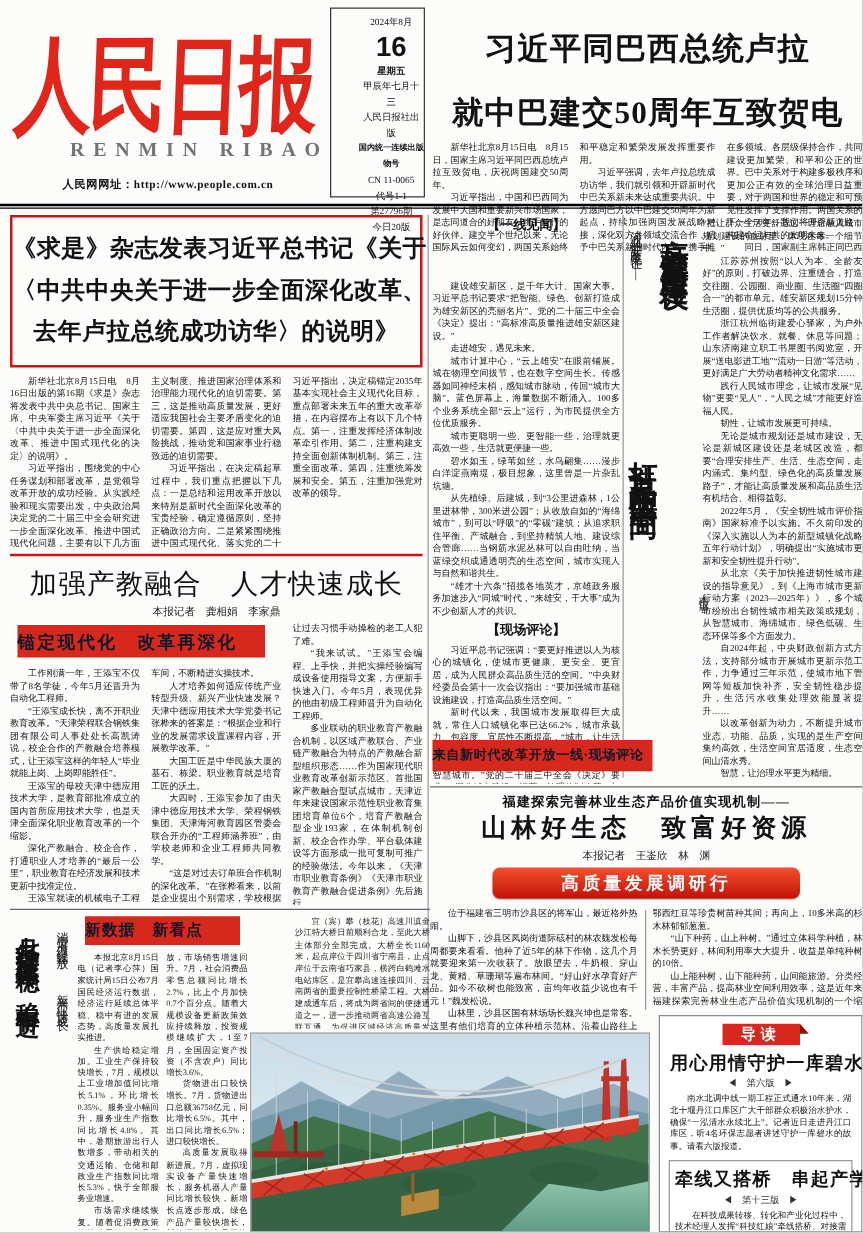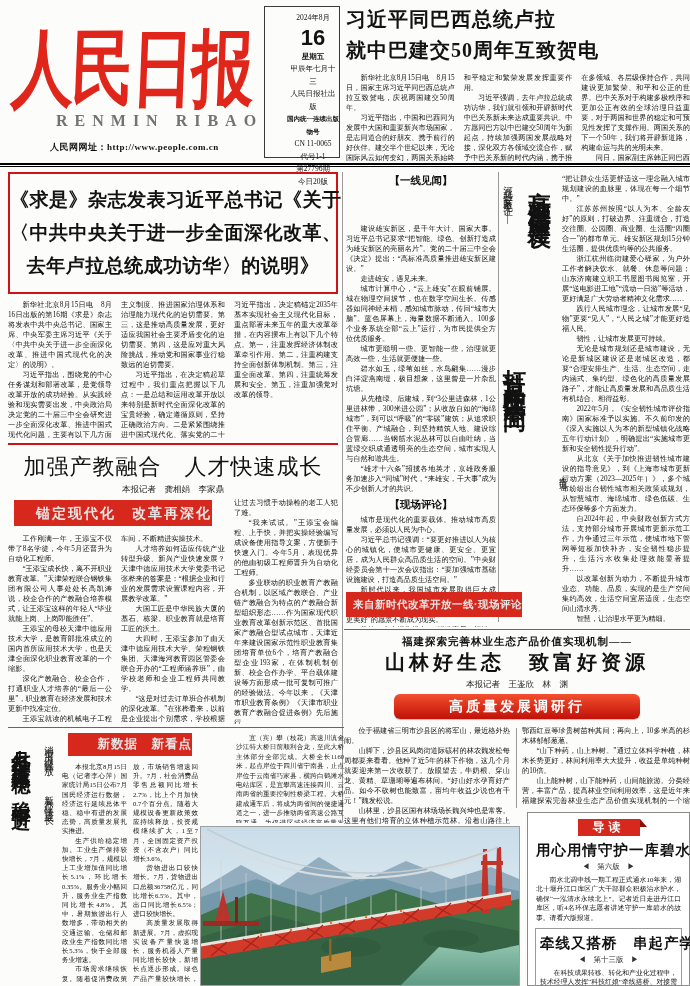--- a/index.html
+++ b/index.html
@@ -9,29 +9,29 @@
   .para { text-indent:2em; font-size:7.2px; line-height:10px; text-align:justify; }
   .cont > .para:first-child { text-indent:0; }
   .cols { display:flex; gap:9px; }
   .col { flex:1; overflow:hidden; }
   
   .logo { font-family:"Liberation Sans", sans-serif; font-weight:900; color:#e0251b; font-size:62px; letter-spacing:-2px; transform:scaleY(1.35) skewX(-3deg); transform-origin:top left; white-space:nowrap; }
   .logo-latin { color:#737373; font-weight:bold; font-size:16px; letter-spacing:7px; font-family:"Liberation Serif", serif; }
   .website { font-size:9px; font-weight:bold; letter-spacing:0.5px; }
   .date-box { border:1px solid #3a3a3a; text-align:center; font-size:7.5px; line-height:12.5px; padding-top:5px;padding-left:22px; }
   .date-box .day { font-size:22px; font-weight:bold; line-height:26px; font-family:"Liberation Sans", sans-serif; }
-  .top-headline { font-weight:bold; font-size:20px; line-height:31px; letter-spacing:1px; font-family:"Liberation Serif", serif; white-space:nowrap; }
+  .top-headline { text-align:center; font-weight:bold; font-size:25px; line-height:31px; letter-spacing:1px; font-family:"Liberation Serif", serif; white-space:nowrap;margin-top:20px; }
   .rule-hdr { border-top:2px solid #000; border-bottom:1px solid #000; height:4px; }
   
   .red-box { border:2.5px solid #cd1317; padding-top:9px; text-align:center; }
   .red-box .line { font-family:"Liberation Sans", sans-serif; font-weight:bold; font-size:19px; line-height:33px; letter-spacing:0.5px; white-space:nowrap; }
   .red-rule { background:#cd1317; height:2px; }
   .sec-headline { text-align:center; font-weight:normal; font-size:22px; letter-spacing:1px; font-family:"Liberation Serif", serif; white-space:nowrap; }
   .byline { text-align:center; font-size:8.5px; color:#222; }
-  .red-banner { background:#d6281c; color:#e5e5e5; font-family:"Liberation Sans", sans-serif; font-weight:bold; text-align:right; }
+  .red-banner { background:#d6281c; color:#0f172a; font-family:"Liberation Sans", sans-serif; font-weight:bold; text-align:left; }
   .bracket-title { text-align:center; font-weight:bold; font-size:10.5px; line-height:14px; margin-bottom:3px; }
   
   .vtext { writing-mode:vertical-rl; }
   .v-kicker { font-size:9.5px; letter-spacing:3px; }
   .v-main { font-family:"Liberation Sans", sans-serif; font-weight:bold; font-size:23px; letter-spacing:5px; white-space:nowrap; }
   .v-byline { font-size:8px; letter-spacing:2px; color:#333; }
   .fj-kicker { text-align:center; font-weight:bold; font-size:10.5px; letter-spacing:1px; }
   .fj-headline { text-align:center; font-weight:bold; font-size:20px; letter-spacing:4px; white-space:nowrap; }
   .pill-banner { background:linear-gradient(180deg,#f4502f,#c01107); border-radius:6px; color:#fff; font-family:"Liberation Sans", sans-serif; font-weight:bold; font-size:14px; letter-spacing:3px; text-align:center; line-height:25px; box-shadow:0 1px 1px rgba(0,0,0,.25); }
   .vr { border-left:1px solid #9a9a9a; width:0; }
@@ -152,21 +152,20 @@
         <p class="para">建设雄安新区，是千年大计、国家大事。习近平总书记要求“把智能、绿色、创新打造成为雄安新区的亮丽名片”。党的二十届三中全会《决定》提出：“高标准高质量推进雄安新区建设。”</p>
         <p class="para">走进雄安，遇见未来。</p>
         <p class="para">城市计算中心，“云上雄安”在眼前铺展。城在物理空间拔节，也在数字空间生长。传感器如同神经末梢，感知城市脉动，传回“城市大脑”。蓝色屏幕上，海量数据不断涌入。100多个业务系统全部“云上”运行，为市民提供全方位优质服务。</p>
         <p class="para">城市更聪明一些、更智能一些，治理就更高效一些，生活就更便捷一些。</p>
         <p class="para">碧水如玉，绿苇如丝，水鸟翩集……漫步白洋淀燕南堤，极目想象，这里曾是一片杂乱坑塘。</p>
         <p class="para">从先植绿、后建城，到“3公里进森林，1公里进林带，300米进公园”；从收放自如的“海绵城市”，到可以“呼吸”的“零碳”建筑；从追求职住平衡、产城融合，到坚持精筑人地、建设综合管廊……当钢筋水泥丛林可以自由吐纳，当蓝绿交织成通透明亮的生态空间，城市实现人与自然和谐共生。</p>
         <p class="para">“雄才十六条”招揽各地英才，京雄政务服务加速步入“同城”时代，“来雄安，干大事”成为不少创新人才的共识。</p>
       </div>
     <div class="bracket-title" style="margin-top:4px;">【现场评论】</div>
     <div style="height:112px; overflow:hidden;">
-        <p class="para">城市是现代化的重要载体。推动城市高质量发展，必须以人民为中心。</p>
         <p class="para">习近平总书记强调：“要更好推进以人为核心的城镇化，使城市更健康、更安全、更宜居，成为人民群众高品质生活的空间。”中央财经委员会第十一次会议指出：“要加强城市基础设施建设，打造高品质生活空间。”</p>
         <p class="para">新时代以来，我国城市发展取得巨大成就，常住人口城镇化率已达66.2%，城市承载力、包容度、宜居性不断提高，“城市，让生活更美好”的愿景不断成为现实。</p>
         <p class="para">党的二十大报告提出：“打造宜居、韧性、智慧城市。”党的二十届三中全会《决定》要求：“深化城市建设、运营、治理体制改革，加快转变城市发展方式。”雄安新区建设发展，为高标准高质量推进城市建设、打造高品质生活空间提供重要启示。</p>
       </div>
   </div>
   <div class="abs red-banner" style="left:346px; top:592px; width:176px; height:25px; line-height:25px; font-size:10.5px; letter-spacing:0.5px;">来自新时代改革开放一线·现场评论</div>
 
   <div class="abs" style="left:500px; top:172px; width:56px; height:452px;">
     <div class="vtext v-kicker" style="position:absolute; left:1px; top:6px; height:180px;">河北雄安新区见证——</div>
     <div class="vtext v-main" style="position:absolute; right:0; top:0; height:276px;">高标准高质量建设</div>

